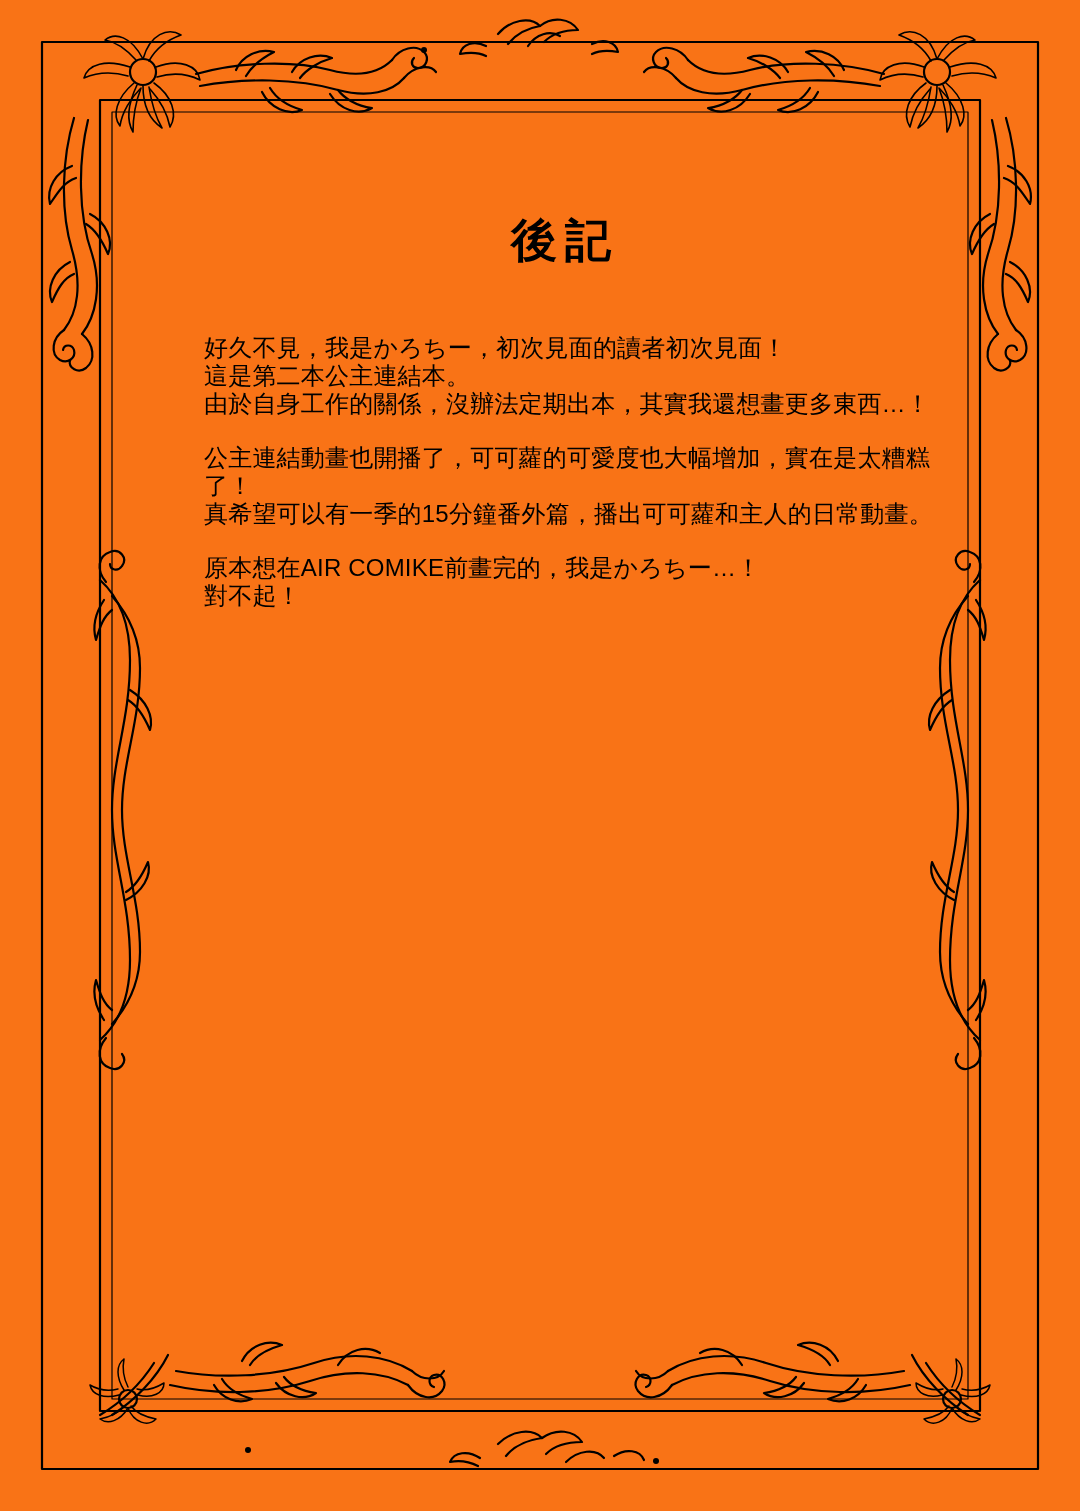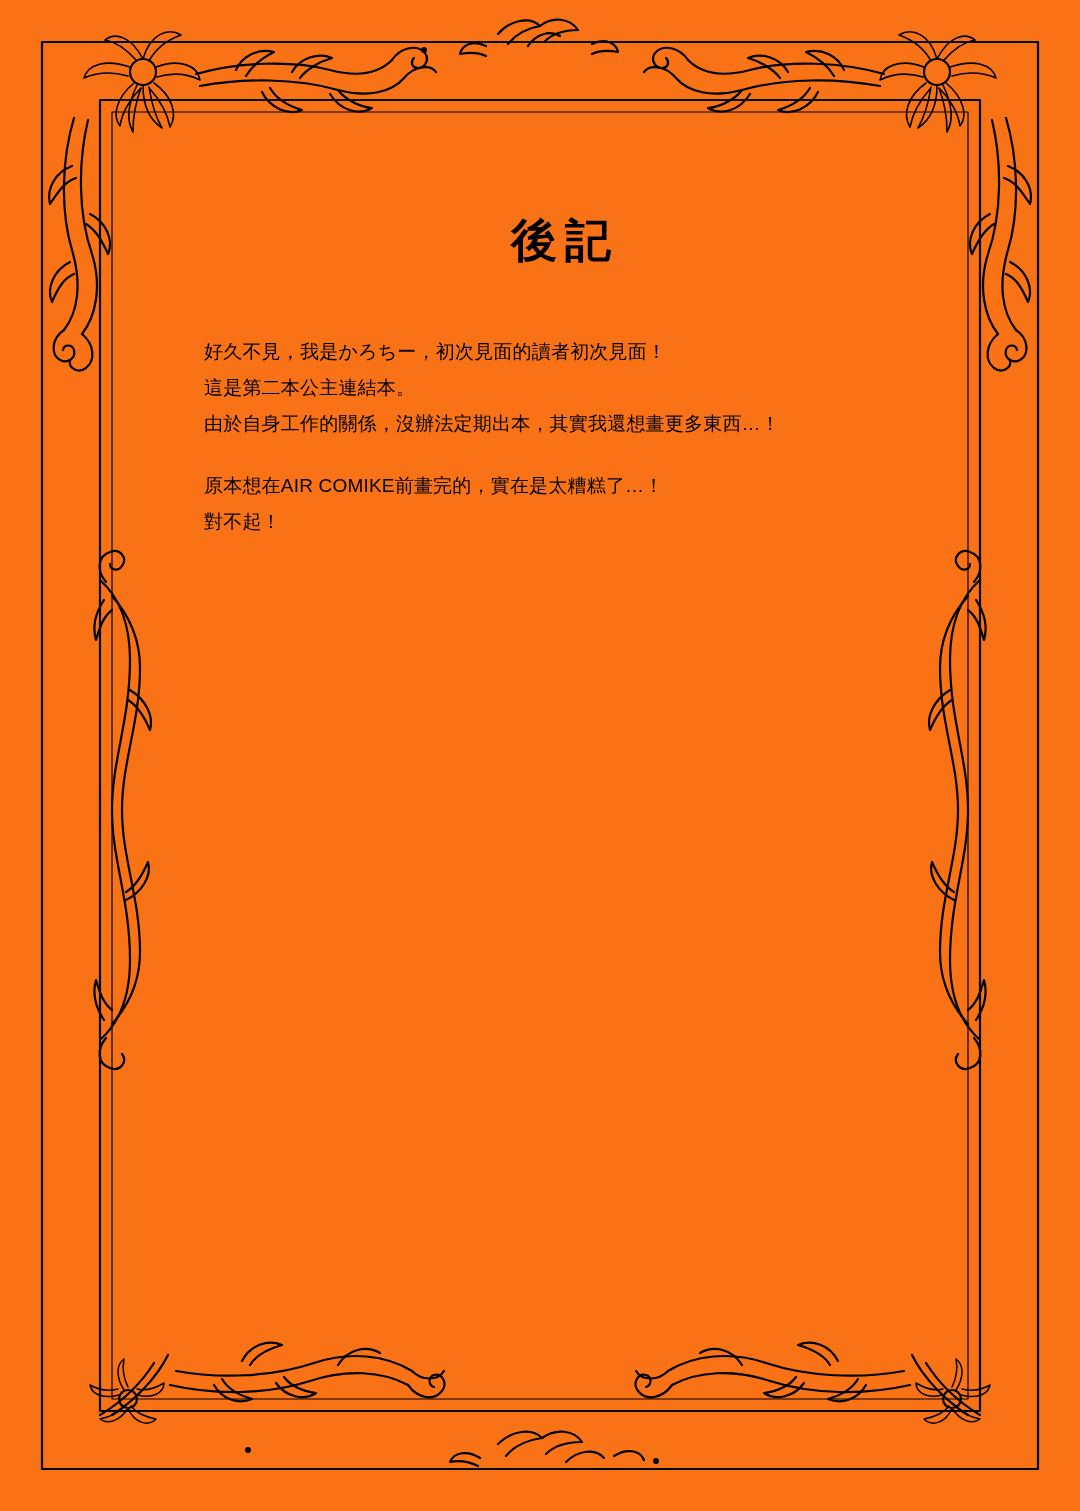--- a/index.html
+++ b/index.html
@@ -46,22 +46,22 @@
     font-size: 46px;
     font-weight: 700;
     letter-spacing: 8px;
     color: #000000;
     margin: 0 0 62px 0;
     padding-left: 40px;
   }
 
   .body-text {
     padding-left: 54px;
-    font-size: 19px;
-    line-height: 36px;
+    font-size: 24px;
+    line-height: 28px;
     color: #000000;
     letter-spacing: 0.2px;
   }
 
   .para {
     margin: 0 0 26px 0;
     white-space: pre-line;
   }
   .para:last-child { margin-bottom: 0; }
 </style>
@@ -231,18 +231,20 @@
     </g>
   </svg>
 
   <div class="content">
     <h1 class="afterword-title">後記</h1>
 
     <div class="body-text">
       <p class="para">好久不見，我是かろちー，初次見面的讀者初次見面！
 這是第二本公主連結本。
 由於自身工作的關係，沒辦法定期出本，其實我還想畫更多東西…！</p>
-      <p class="para">原本想在AIR COMIKE前畫完的，實在是太糟糕了…！
+      <p class="para">公主連結動畫也開播了，可可蘿的可愛度也大幅增加，實在是太糟糕了！
+真希望可以有一季的15分鐘番外篇，播出可可蘿和主人的日常動畫。</p>
+      <p class="para">原本想在AIR COMIKE前畫完的，我是かろちー…！
 對不起！</p>
     </div>
   </div>
 
 </div>
 
 </body></html>

